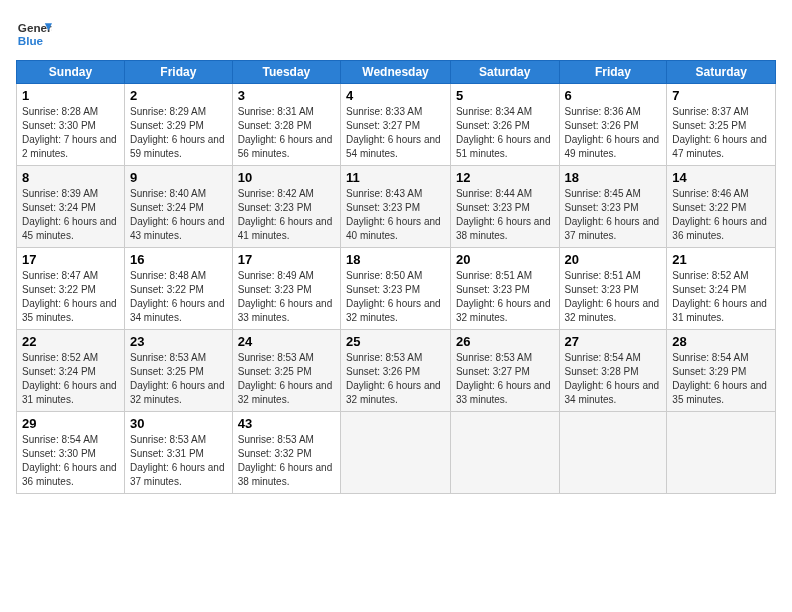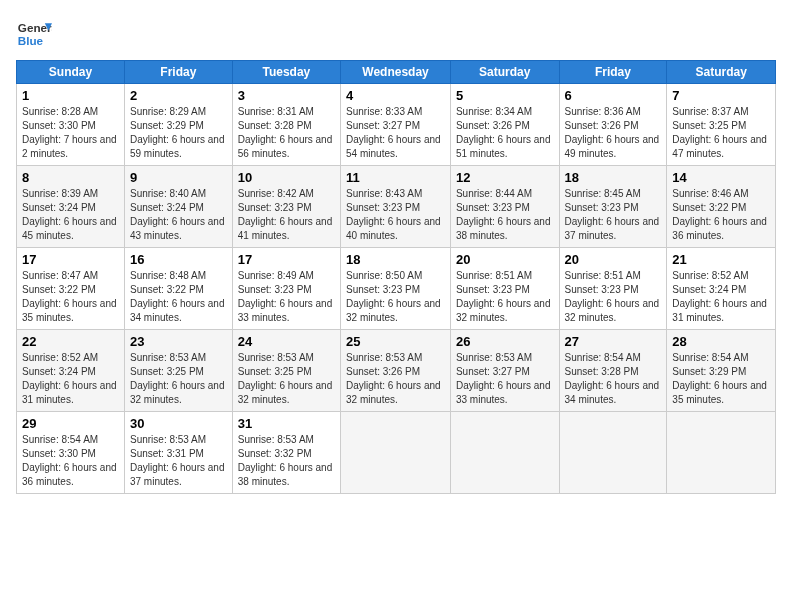--- a/index.html
+++ b/index.html
@@ -289,21 +289,21 @@
           Sunrise: 8:54 AM<br>Sunset: 3:30 PM<br>Daylight: 6 hours and 36 minutes.
         </div>
       </td>
         <td>
         <span class="day-number">30</span>
         <div class="day-info">
           Sunrise: 8:53 AM<br>Sunset: 3:31 PM<br>Daylight: 6 hours and 37 minutes.
         </div>
       </td>
         <td>
-        <span class="day-number">31</span>
+        <span class="day-number">43</span>
         <div class="day-info">
           Sunrise: 8:53 AM<br>Sunset: 3:32 PM<br>Daylight: 6 hours and 38 minutes.
         </div>
       </td>
         <td class="empty-cell"></td>
         <td class="empty-cell"></td>
         <td class="empty-cell"></td>
         <td class="empty-cell"></td>
       </tr>
     </tbody>

